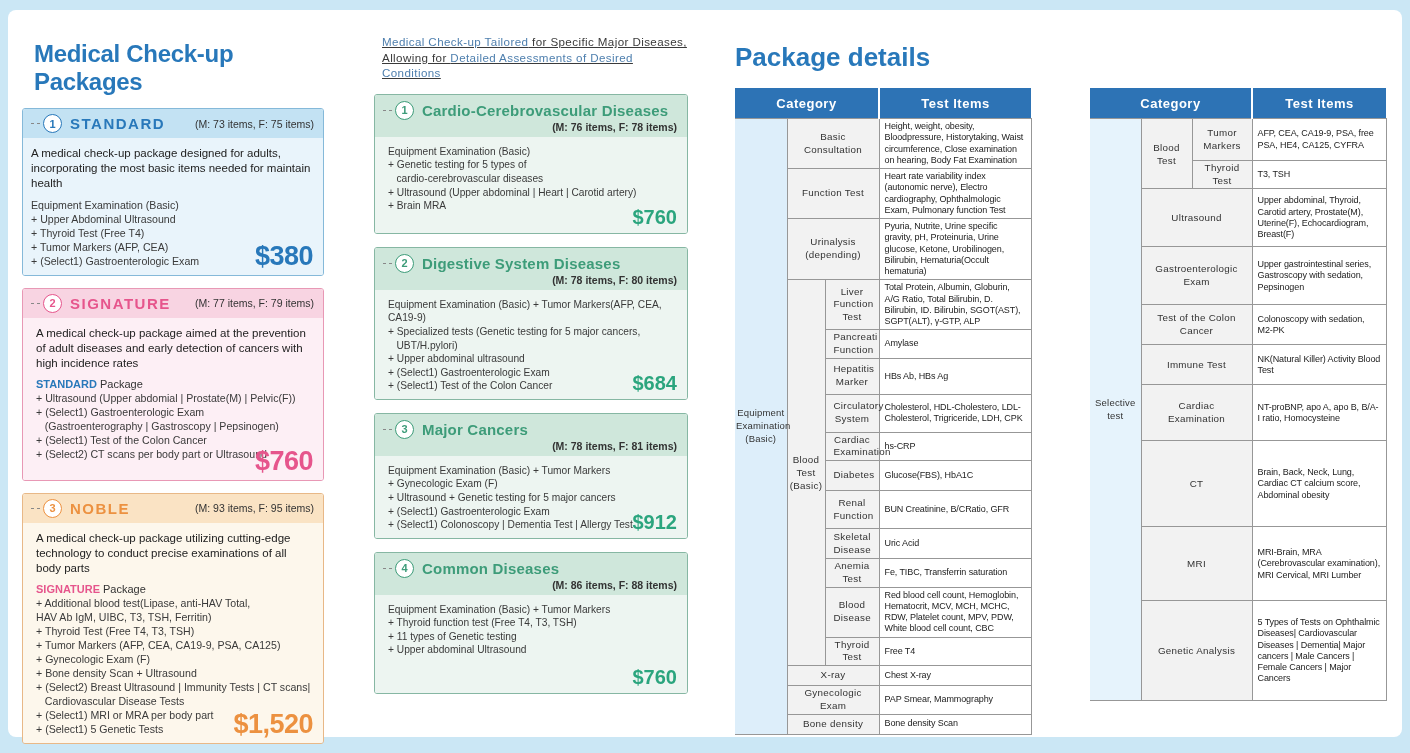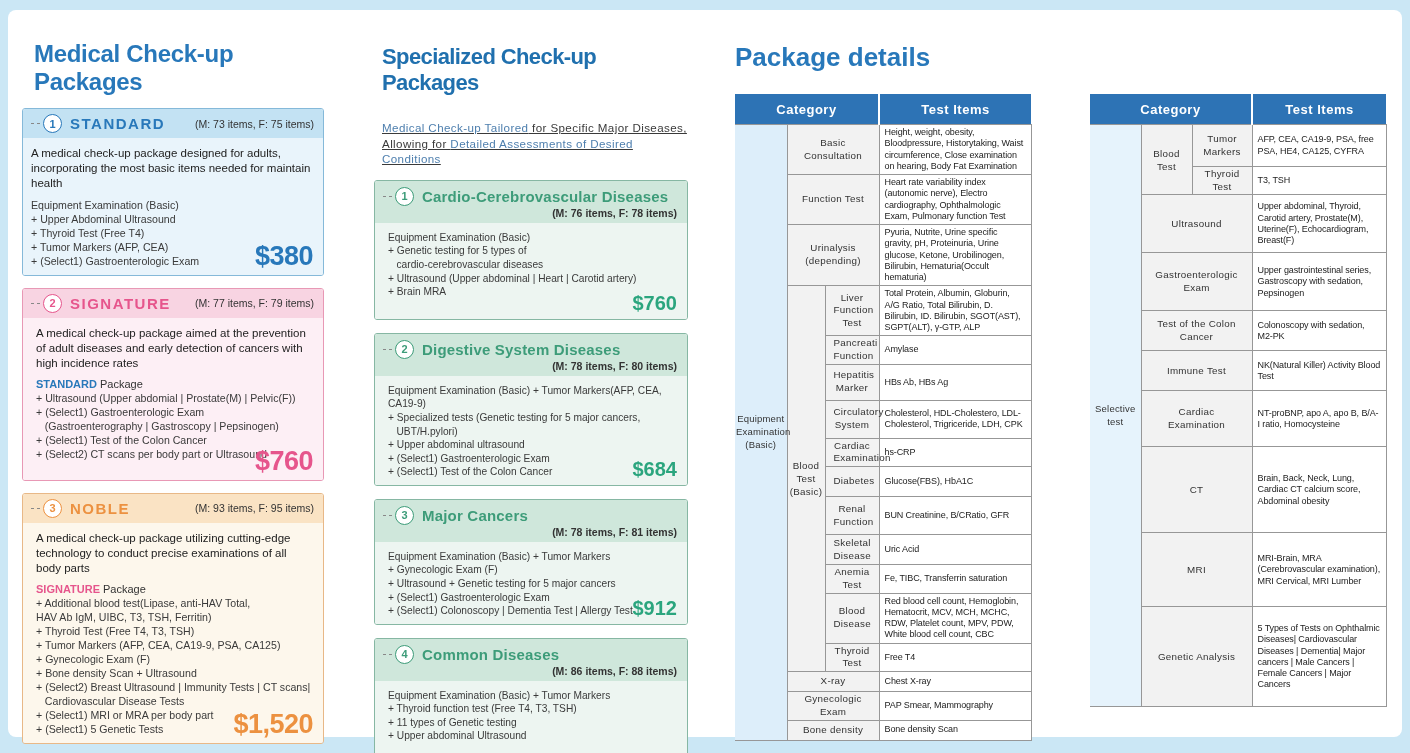--- a/index.html
+++ b/index.html
@@ -55,21 +55,21 @@
   .sp-head-row{display:flex;align-items:center;}
   .sp-name{font-size:15px;font-weight:bold;color:#3d9c79;margin-left:8px;letter-spacing:0.2px;}
   .sp-card .num-badge{color:#3d9c79;}
   .sp-note{display:block;text-align:right;font-size:10.5px;color:#333;margin-top:1px;font-weight:bold;}
   .sp-body{position:relative;background:#edf5f1;padding:8px 10px 6px 13px;}
   .sp-lines{font-size:10.2px;line-height:1.33;color:#3a3a3a;white-space:pre-wrap;}
   .sp-price{position:absolute;right:10px;bottom:4px;font-size:20px;font-weight:bold;color:#2ba57e;}
   .b1{min-height:82px;} .b2{min-height:64px;} .b3{min-height:66px;} .b4{min-height:84px;}
 
   
-  .dt{border-collapse:collapse;position:absolute;top:84px;table-layout:fixed;}
+  .dt{border-collapse:collapse;position:absolute;top:78px;table-layout:fixed;}
   .dt-a{left:0;width:296px;}
   .dt-b{left:355px;width:296px;}
   .dt th{background:#2d73b5;color:#fff;font-size:13px;font-weight:bold;letter-spacing:0.5px;height:30px;padding:0;}
   .dt th.sep{border-right:2px solid #fff;}
   .dt td{border:1px solid #979797;vertical-align:middle;}
   .dt .g1{background:#ddeefa;font-size:9.5px;color:#333;text-align:center;white-space:pre-line;line-height:1.35;letter-spacing:0.2px;border-left:none;}
   .dt-b .g1{background:#e6f3fc;}
   .dt .g2{background:#f2f2f2;font-size:9.8px;color:#333;text-align:center;white-space:pre-line;line-height:1.35;letter-spacing:0.3px;}
   .dt .cat{background:#f2f2f2;font-size:9.8px;color:#333;text-align:center;white-space:pre-line;line-height:1.3;letter-spacing:0.3px;padding:1px 8px;}
   .dt .items{background:#fff;font-size:9px;color:#222;line-height:1.25;padding:2px 5px;letter-spacing:-0.1px;}
@@ -156,21 +156,20 @@
 + (Select1) MRI or MRA per body part
 + (Select1) 5 Genetic Tests</div>
           <div class="price">$1,520</div>
         </div>
       </div>
 
       <p class="footnote">※ May fluctuate depending on exchange rates</p>
     </section>
 
     <section class="col-mid">
-      <h1 class="title-mid">Specialized Check-up Packages</h1>
       <p class="subtitle">
         <span class="blue">Medical Check-up Tailored</span><span> for Specific Major Diseases,</span><br>
         <span>Allowing for </span><span class="blue">Detailed Assessments of Desired Conditions</span>
       </p>
 
       <div class="sp-card">
         <div class="sp-head">
           <div class="sp-head-row">
             <span class="dash"></span>
             <span class="num-badge">1</span>

